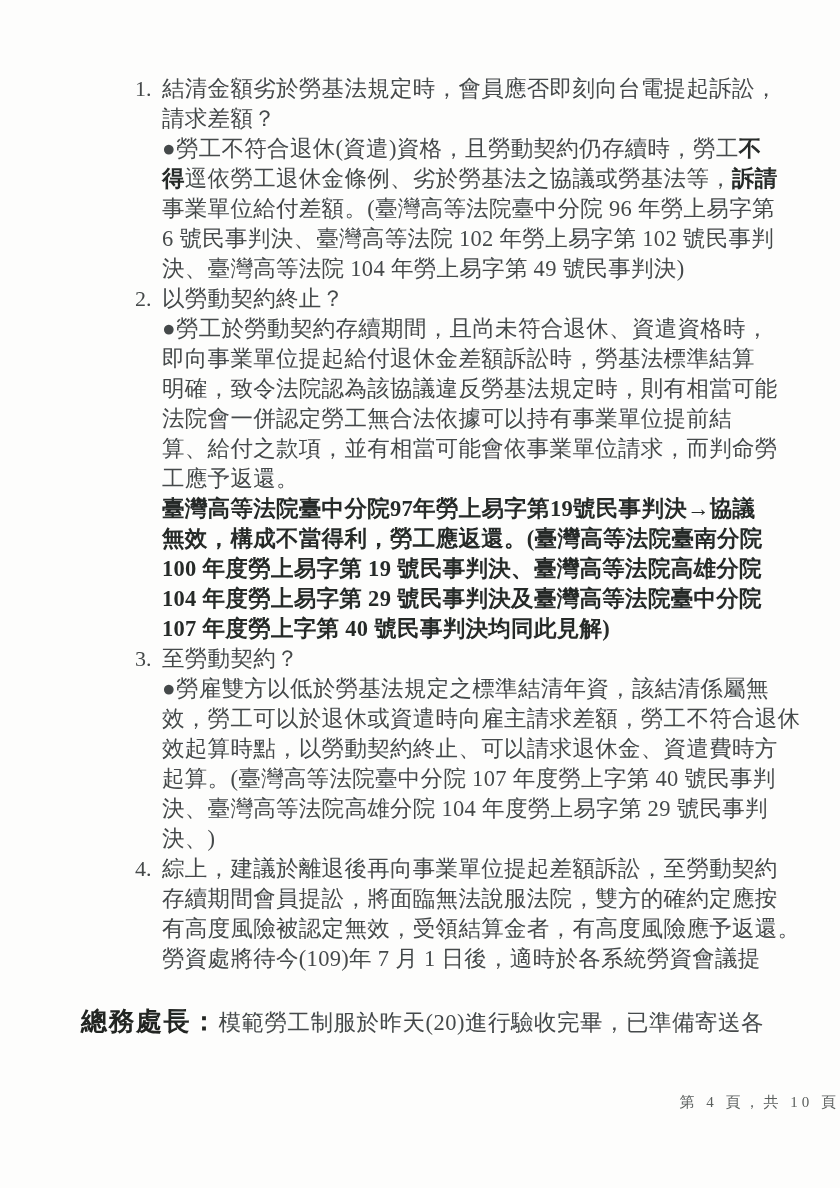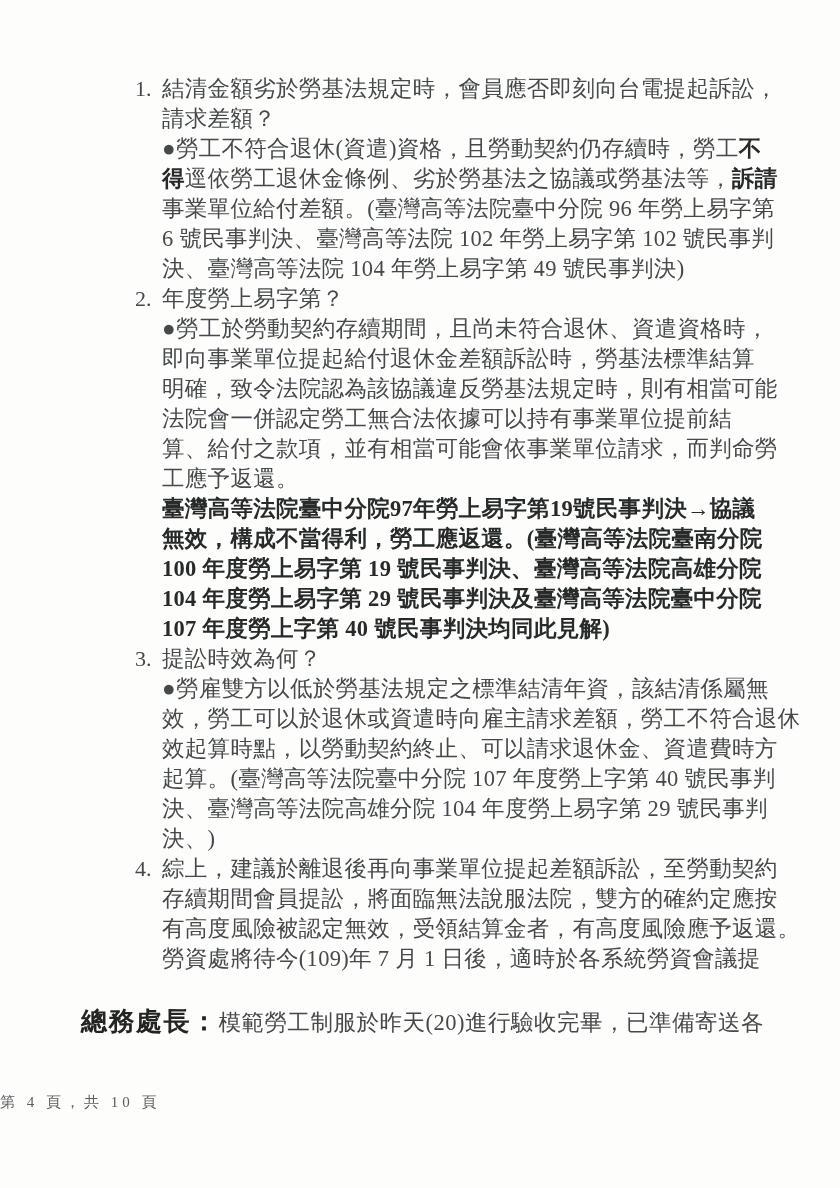--- a/index.html
+++ b/index.html
@@ -70,21 +70,21 @@
   .ga-text {
     font-size: 22.5px;
     letter-spacing: 0.5px;
     color: #45494a;
   }
   .page-footer {
     position: absolute;
     top: 1093px;
     left: 0;
     width: 100%;
-    text-align: left;
+    text-align: right;
     font-size: 15px;
     letter-spacing: 4px;
     color: #5a5e5c;
   }
 </style>
 </head>
 <body>
 
 <div class="page">
   <div class="content">
@@ -98,39 +98,39 @@
         <div class="line"><span class="b">得</span><span>逕依勞工退休金條例、劣於勞基法之協議或勞基法等，</span><span class="b">訴請</span></div>
         <div class="line">事業單位給付差額。(臺灣高等法院臺中分院 96 年勞上易字第</div>
         <div class="line">6 號民事判決、臺灣高等法院 102 年勞上易字第 102 號民事判</div>
         <div class="line">決、臺灣高等法院 104 年勞上易字第 49 號民事判決)</div>
       </div>
     </div>
 
     <div class="item">
       <div class="num">2.</div>
       <div class="body">
-        <div class="line">年度勞上易字第？</div>
+        <div class="line">以勞動契約終止？</div>
         <div class="line">●勞工於勞動契約存續期間，且尚未符合退休、資遣資格時，</div>
         <div class="line">即向事業單位提起給付退休金差額訴訟時，勞基法標準結算</div>
         <div class="line">明確，致令法院認為該協議違反勞基法規定時，則有相當可能</div>
         <div class="line">法院會一併認定勞工無合法依據可以持有事業單位提前結</div>
         <div class="line">算、給付之款項，並有相當可能會依事業單位請求，而判命勞</div>
         <div class="line">工應予返還。</div>
         <div class="line bold-line">臺灣高等法院臺中分院97年勞上易字第19號民事判決→協議</div>
         <div class="line bold-line">無效，構成不當得利，勞工應返還。(臺灣高等法院臺南分院</div>
         <div class="line bold-line">100 年度勞上易字第 19 號民事判決、臺灣高等法院高雄分院</div>
         <div class="line bold-line">104 年度勞上易字第 29 號民事判決及臺灣高等法院臺中分院</div>
         <div class="line bold-line">107 年度勞上字第 40 號民事判決均同此見解)</div>
       </div>
     </div>
 
     <div class="item">
       <div class="num">3.</div>
       <div class="body">
-        <div class="line">提訟時效為何？</div>
+        <div class="line">至勞動契約？</div>
         <div class="line">●勞雇雙方以低於勞基法規定之標準結清年資，該結清係屬無</div>
         <div class="line">效，勞工可以於退休或資遣時向雇主請求差額，勞工不符合退休</div>
         <div class="line">效起算時點，以勞動契約終止、可以請求退休金、資遣費時方</div>
         <div class="line">起算。(臺灣高等法院臺中分院 107 年度勞上字第 40 號民事判</div>
         <div class="line">決、臺灣高等法院高雄分院 104 年度勞上易字第 29 號民事判</div>
         <div class="line">決、)</div>
       </div>
     </div>
 
     <div class="item">

